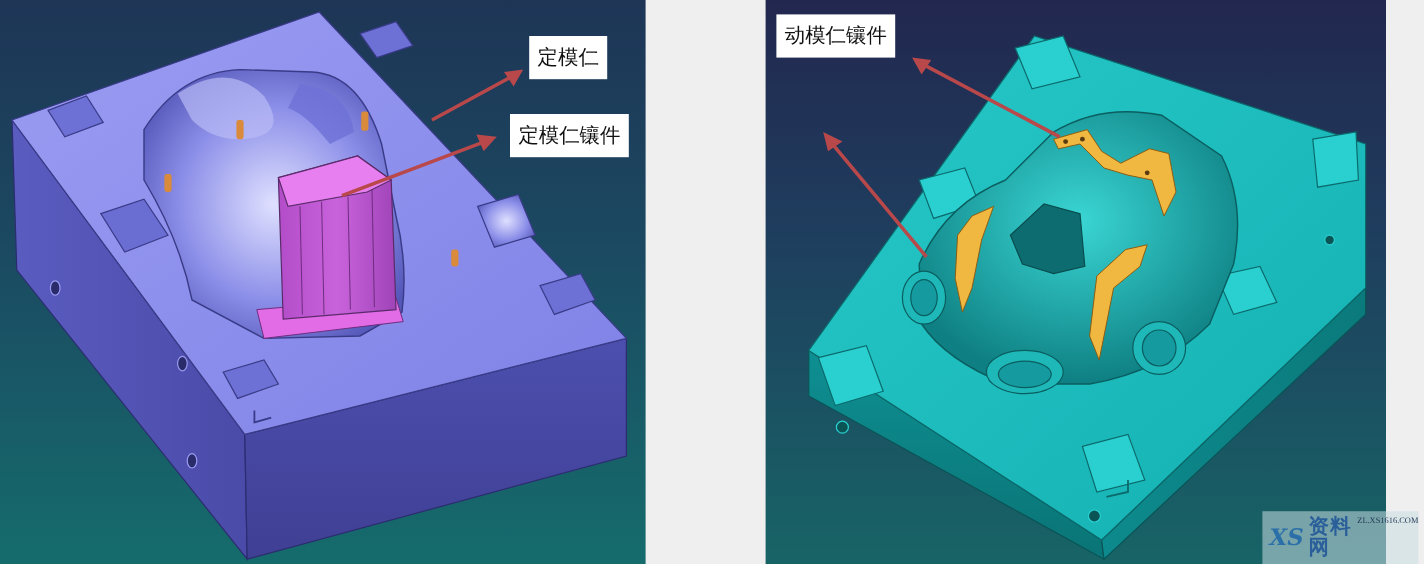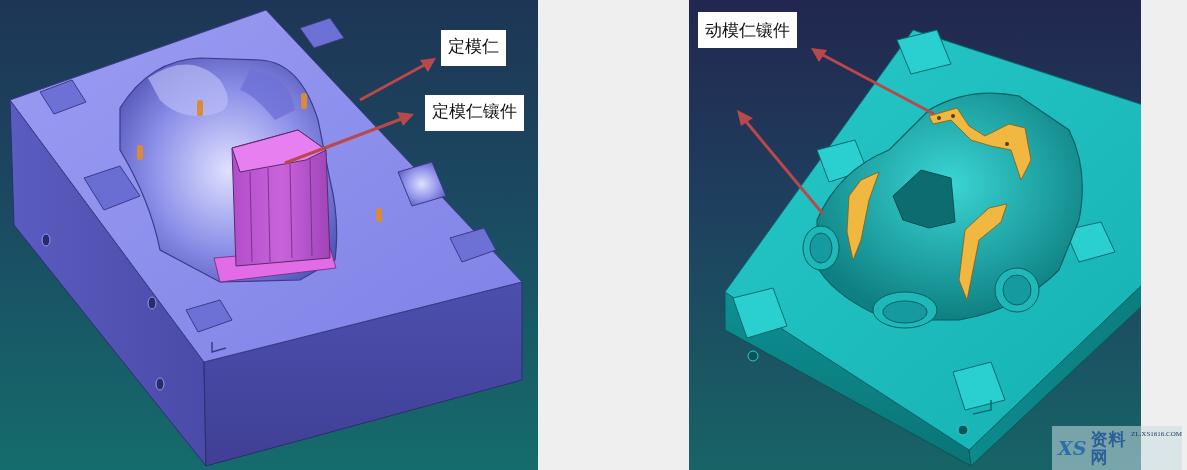--- a/index.html
+++ b/index.html
@@ -1,19 +1,19 @@
 <!DOCTYPE html>
 <html><head>
 <meta charset="utf-8">
 <style>
   html, body { margin:0; padding:0; }
   body { width:1187px; height:470px; position:relative; overflow:hidden; background:#efefef; font-family:"DejaVu Sans", sans-serif; }
   .panel { position:absolute; top:0; height:470px; overflow:hidden; }
-  .panel-left { left:0; width:582px; background:linear-gradient(180deg,#1e3556 0%,#1b4a62 45%,#156c6c 100%);font-family:Liberation Mono, monospace; }
-  .panel-right { left:689px; width:452px; background:linear-gradient(180deg,#22274f 0%,#1f3d5e 40%,#176466 100%); }
+  .panel-left { left:0; width:582px; background:linear-gradient(180deg,#1e3556 0%,#1b4a62 45%,#156c6c 100%); }
+  .panel-right { left:638px; width:517px; background:linear-gradient(180deg,#22274f 0%,#1f3d5e 40%,#176466 100%); }
   .gap { position:absolute; left:538px; top:0; width:132px; height:470px; background:#efefef; }
   .panel svg { position:absolute; left:0; top:0; }
   .label { position:absolute; background:#ffffff; color:#111; font-size:17px; line-height:36px; height:36px; padding:0 7px; white-space:nowrap; }
   .watermark { position:absolute; left:1052px; top:426px; width:130px; height:44px; background:rgba(200,220,225,0.55); display:flex; align-items:center; }
   .wm-logo { font-family:"DejaVu Serif", serif; font-style:italic; font-weight:bold; color:#2b6fa8; font-size:19px; margin-left:6px; }
   .wm-text { display:flex; flex-direction:row; margin-left:4px; }
   .wm-cn { font-size:17px; font-weight:bold; color:#2a5f9a; line-height:18px; letter-spacing:1px; }
   .wm-url { font-family:Liberation Serif, serif; font-size:7px; color:#1d3552; line-height:9px; }
 </style>
 </head>

